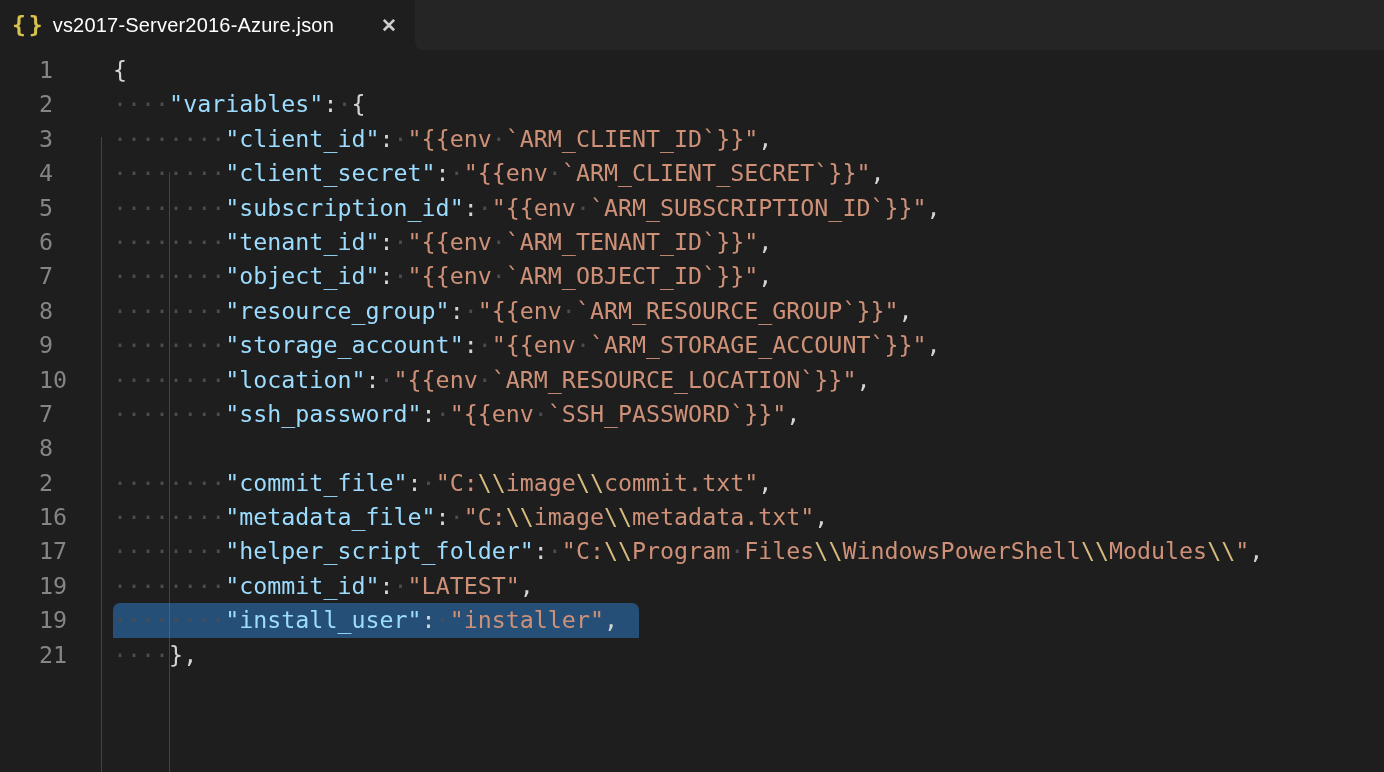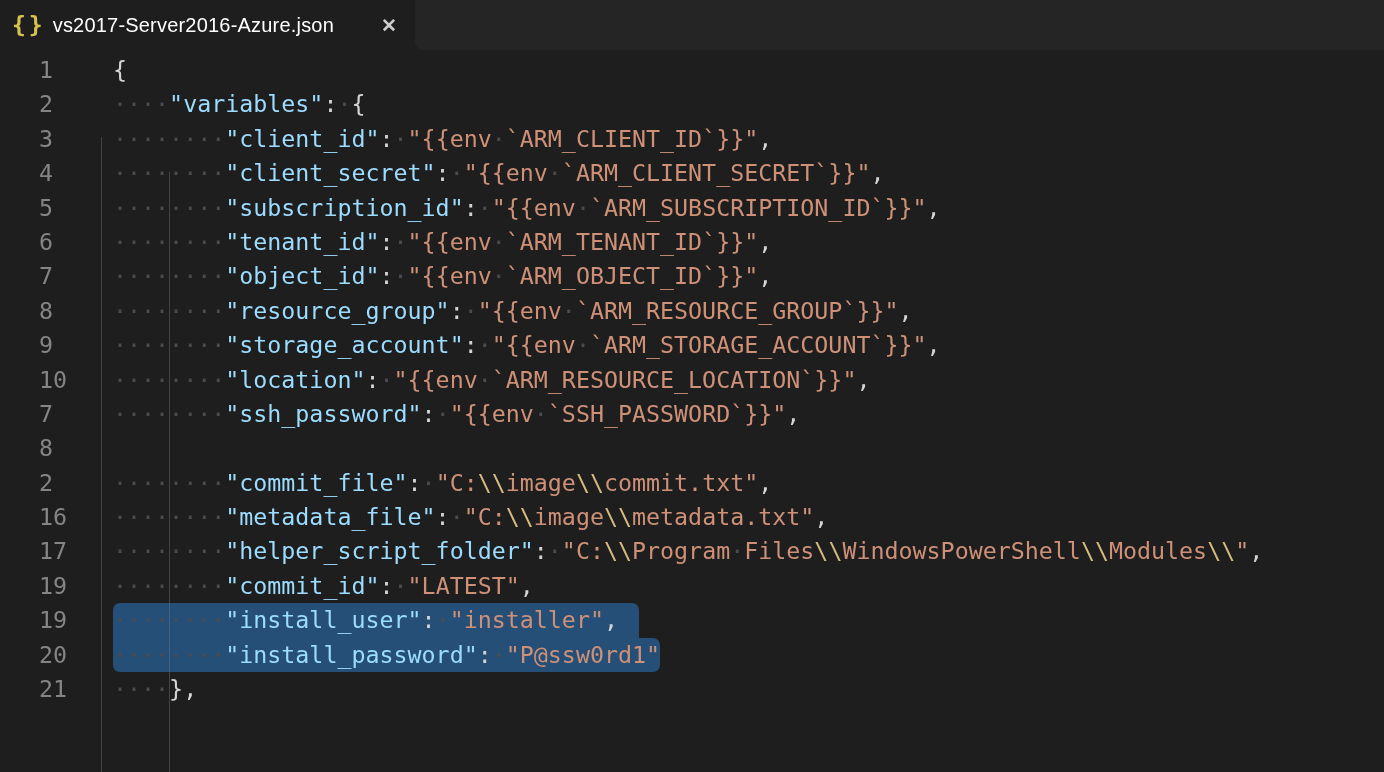--- a/index.html
+++ b/index.html
@@ -69,16 +69,15 @@
       <div class="line"><span class="ln">8</span><span class="code"><span><span class="ws">········</span><span class="tk-k">"resource_group"</span><span class="tk-p">:</span><span class="ws">·</span><span class="tk-s">"{{env</span><span class="ws">·</span><span class="tk-s">`ARM_RESOURCE_GROUP`}}"</span><span class="tk-p">,</span></span></span></div>
       <div class="line"><span class="ln">9</span><span class="code"><span><span class="ws">········</span><span class="tk-k">"storage_account"</span><span class="tk-p">:</span><span class="ws">·</span><span class="tk-s">"{{env</span><span class="ws">·</span><span class="tk-s">`ARM_STORAGE_ACCOUNT`}}"</span><span class="tk-p">,</span></span></span></div>
       <div class="line"><span class="ln">10</span><span class="code"><span><span class="ws">········</span><span class="tk-k">"location"</span><span class="tk-p">:</span><span class="ws">·</span><span class="tk-s">"{{env</span><span class="ws">·</span><span class="tk-s">`ARM_RESOURCE_LOCATION`}}"</span><span class="tk-p">,</span></span></span></div>
       <div class="line"><span class="ln">7</span><span class="code"><span><span class="ws">········</span><span class="tk-k">"ssh_password"</span><span class="tk-p">:</span><span class="ws">·</span><span class="tk-s">"{{env</span><span class="ws">·</span><span class="tk-s">`SSH_PASSWORD`}}"</span><span class="tk-p">,</span></span></span></div>
       <div class="line"><span class="ln">8</span><span class="code"><span></span></span></div>
       <div class="line"><span class="ln">2</span><span class="code"><span><span class="ws">········</span><span class="tk-k">"commit_file"</span><span class="tk-p">:</span><span class="ws">·</span><span class="tk-s">"C:</span><span class="tk-e">\\</span><span class="tk-s">image</span><span class="tk-e">\\</span><span class="tk-s">commit.txt"</span><span class="tk-p">,</span></span></span></div>
       <div class="line"><span class="ln">16</span><span class="code"><span><span class="ws">········</span><span class="tk-k">"metadata_file"</span><span class="tk-p">:</span><span class="ws">·</span><span class="tk-s">"C:</span><span class="tk-e">\\</span><span class="tk-s">image</span><span class="tk-e">\\</span><span class="tk-s">metadata.txt"</span><span class="tk-p">,</span></span></span></div>
       <div class="line"><span class="ln">17</span><span class="code"><span><span class="ws">········</span><span class="tk-k">"helper_script_folder"</span><span class="tk-p">:</span><span class="ws">·</span><span class="tk-s">"C:</span><span class="tk-e">\\</span><span class="tk-s">Program</span><span class="ws">·</span><span class="tk-s">Files</span><span class="tk-e">\\</span><span class="tk-s">WindowsPowerShell</span><span class="tk-e">\\</span><span class="tk-s">Modules</span><span class="tk-e">\\</span><span class="tk-s">"</span><span class="tk-p">,</span></span></span></div>
       <div class="line"><span class="ln">19</span><span class="code"><span><span class="ws">········</span><span class="tk-k">"commit_id"</span><span class="tk-p">:</span><span class="ws">·</span><span class="tk-s">"LATEST"</span><span class="tk-p">,</span></span></span></div>
       <div class="line"><span class="ln">19</span><span class="code"><span class="selwrap sel-top"><span class="ws">········</span><span class="tk-k">"install_user"</span><span class="tk-p">:</span><span class="ws">·</span><span class="tk-s">"installer"</span><span class="tk-p">,</span></span></span></div>
-      <div class="line"><span class="ln">20</span><span class="code"><span class="selwrap sel-bottom"><span class="ws">········</span><span class="tk-k">"install_password"</span><span class="tk-p">:</span><span class="ws">·</span><span class="tk-s">"P@ssw0rd1"</span></span></span></div>
       <div class="line"><span class="ln">21</span><span class="code"><span><span class="ws">····</span><span class="tk-p">},</span></span></span></div>
     </div>
 </div>
 
 </body></html>

